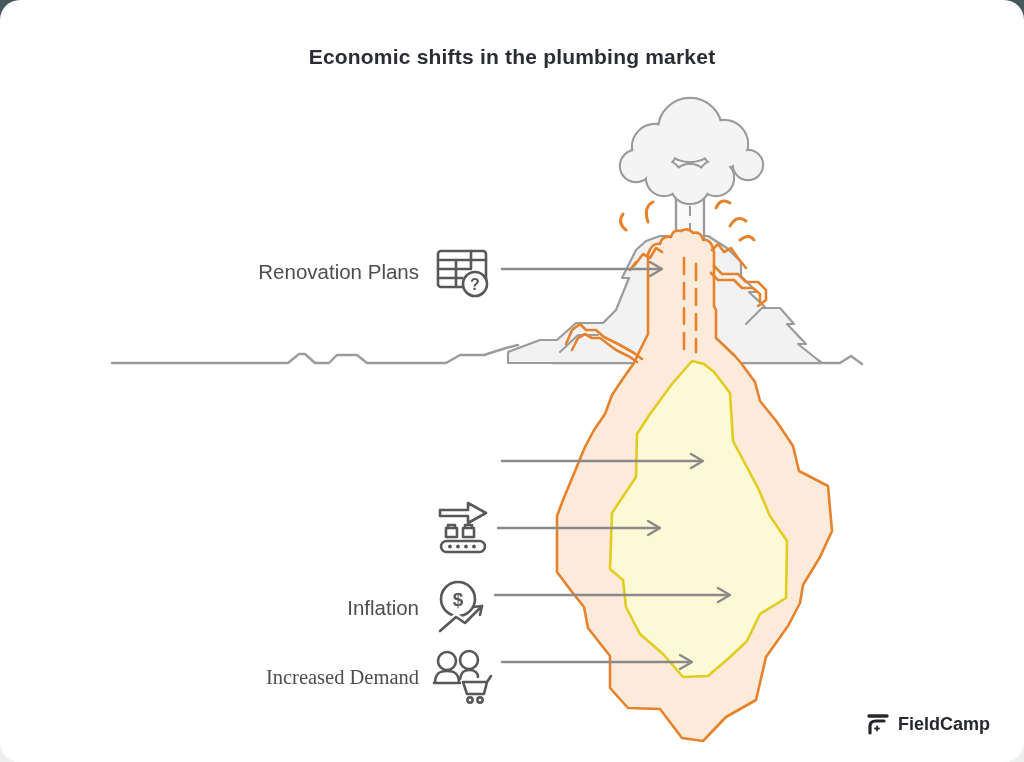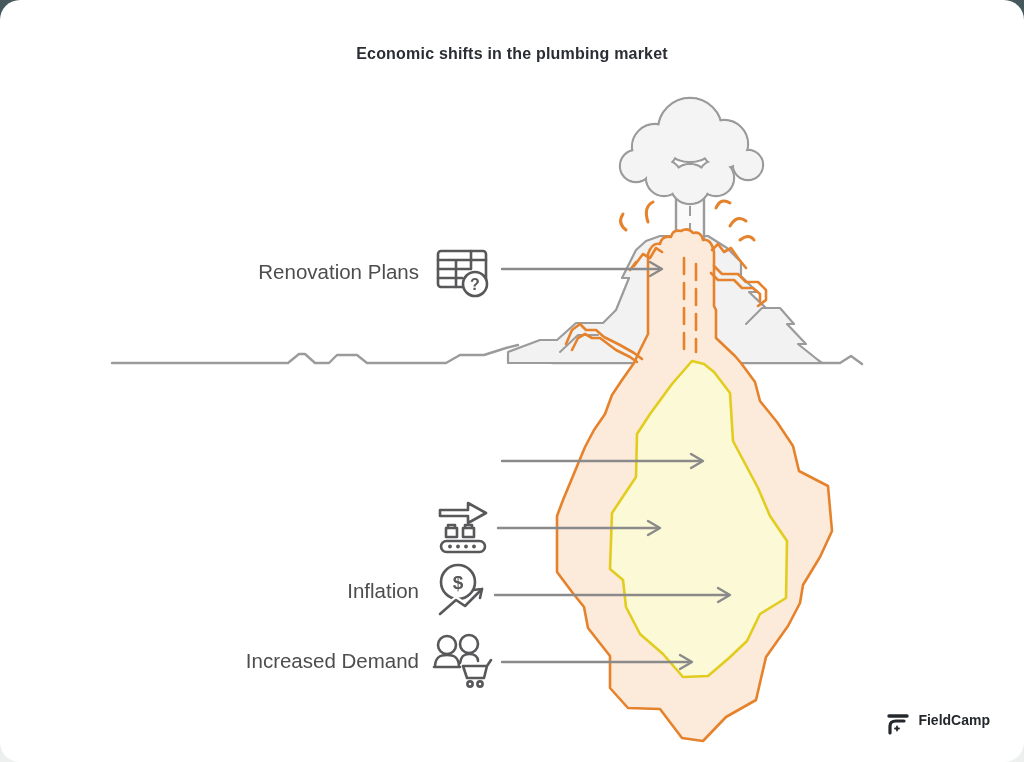--- a/index.html
+++ b/index.html
@@ -6,32 +6,32 @@
   body{
     width:1024px;height:762px;overflow:hidden;
     background:linear-gradient(180deg,#44585d 0px,#44585d 26px,#d7dcdd 420px,#eef0f0 100%);
     font-family:"Liberation Sans",sans-serif;
   }
   .card{
     position:absolute;inset:0;background:#ffffff;border-radius:20px;
   }
   .title{
     position:absolute;top:45px;left:0;width:100%;text-align:center;
-    font-size:16px;font-weight:700;color:#2a2e34;letter-spacing:.2px;
+    font-size:21px;font-weight:700;color:#2a2e34;letter-spacing:.2px;
   }
   .canvas{position:absolute;inset:0;}
   .label-row{
     position:absolute;right:530px;display:flex;align-items:center;gap:13px;
     color:#4d4d4d;font-size:20.5px;white-space:nowrap;
   }
   .label-row .txt{line-height:1.1;}
   .label-row svg{display:block;}
   .brand{
-    position:absolute;right:34px;top:712px;display:flex;align-items:flex-start;gap:8px;
-    color:#24282d;font-size:14px;font-weight:700;
+    position:absolute;right:34px;top:712px;display:flex;align-items:center;gap:8px;
+    color:#24282d;font-size:18px;font-weight:700;
   }
   .ic{stroke:#58585a;stroke-width:2.6;fill:none;stroke-linecap:round;stroke-linejoin:round;}
   .ic-fill{fill:#58585a;stroke:none;}
   .ic-txt{fill:#58585a;font-family:"Liberation Sans",sans-serif;font-weight:700;stroke:none;}
 </style>
 </head>
 <body>
 
 <div class="card">
 
@@ -152,32 +152,32 @@
       <rect class="ic" x="31" y="30" width="11" height="9"></rect>
       <path class="ic" d="M33,30 V27 H40 V30"></path>
       <rect class="ic" x="9" y="43" width="44" height="11" rx="5.5"></rect>
       <circle class="ic-fill" cx="18" cy="48.5" r="1.9"></circle>
         <circle class="ic-fill" cx="26" cy="48.5" r="1.9"></circle>
       <circle class="ic-fill" cx="34" cy="48.5" r="1.9"></circle>
         <circle class="ic-fill" cx="42" cy="48.5" r="1.9"></circle>
     </svg>
   </div>
 
-  <div class="label-row" style="top:560px;">
+  <div class="label-row" style="top:577px;">
     <span class="txt">Inflation</span>
     <svg width="62" height="62" viewBox="0 0 62 62">
       <circle class="ic" cx="26" cy="22" r="17"></circle>
       <text class="ic-txt" x="26" y="29" font-size="19" text-anchor="middle">$</text>
       <path d="M8,54 L24,40 L33,46 L50,29" stroke="#ffffff" stroke-width="7" fill="none" stroke-linecap="round" stroke-linejoin="round"></path>
       <path class="ic" d="M8,54 L24,40 L33,46 L50,29"></path>
       <path class="ic" d="M50,29 L41,30 M50,29 L48,38"></path>
     </svg>
   </div>
 
-  <div class="label-row" style="top:630px;">
+  <div class="label-row" style="top:646px;font-family:Liberation Serif, serif;">
     <span class="txt">Increased Demand</span>
     <svg width="62" height="62" viewBox="0 0 62 62">
       <circle class="ic" cx="15" cy="15" r="9"></circle>
       <path class="ic" d="M3,37 C3,27 8,25 15,25 C22,25 27,27 27,37 M2,37 H28"></path>
       <circle class="ic" cx="37" cy="14" r="9"></circle>
       <path class="ic" d="M28,33 C29,26 32,24 37,24 C43,24 46,27 46,31"></path>
       <path class="ic" d="M31,36 H55 L52,48 H35 Z M55,36 L59,30"></path>
       <circle class="ic" cx="38" cy="54" r="2.6"></circle>
         <circle class="ic" cx="48" cy="54" r="2.6"></circle>
     </svg>

